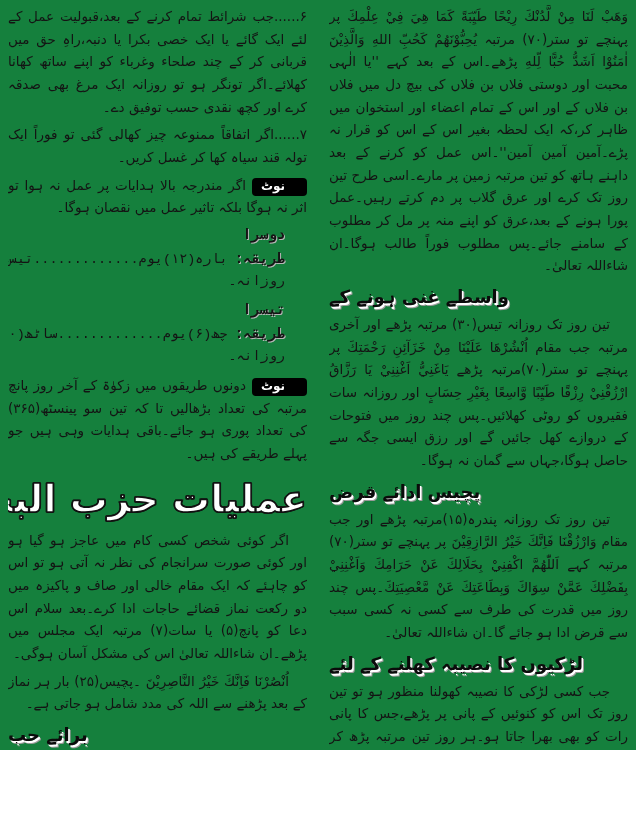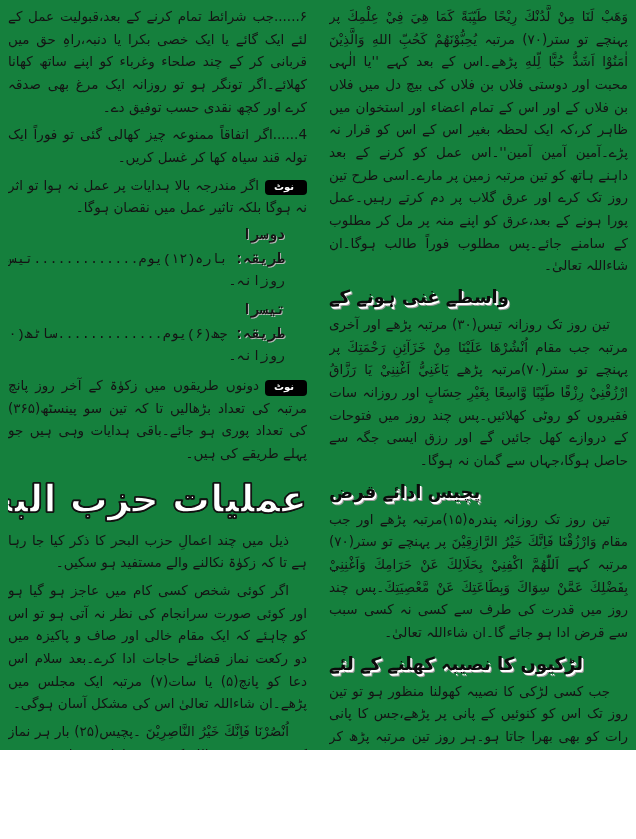--- a/index.html
+++ b/index.html
@@ -35,23 +35,23 @@
     margin: 0 0 5px 0;
   }
   .para.indent { text-indent: 18px; }
   .numbered { text-indent: 0; }
   .note-para { text-indent: 0; }
   .note-badge {
     display: inline-block;
     background: #000000;
     color: #ffffff;
     font-weight: bold;
-    font-size: 10px;
+    font-size: 12px;
     line-height: 1.25;
-    padding: 1px 13px 2px 9px;
+    padding: 1px 22px 2px 9px;
     border-radius: 4px;
     margin-left: 6px;
     vertical-align: baseline;
   }
   .method-line {
     font-size: 13.5px;
     line-height: 1.68;
     margin: 0 0 5px 0;
     padding-right: 22px;
     text-align: right;
@@ -84,27 +84,26 @@
     white-space: nowrap;
   }
 </style>
 </head>
 <body>
 
 <div class="page">
   <div class="cols">
     <section class="col" id="col-right">
         <p class="para numbered">۶......جب شرائط تمام کرنے کے بعد،قبولیت عمل کے لئے ایک گائے یا ایک خصی بکرا یا دنبہ،راہِ حق میں قربانی کر کے چند صلحاء وغرباء کو اپنے ساتھ کھانا کھلائے۔اگر تونگر ہو تو روزانہ ایک مرغ بھی صدقہ کرے اور کچھ نقدی حسب توفیق دے۔</p>
-        <p class="para numbered">4......اگر اتفاقاً ممنوعہ چیز کھالی گئی تو فوراً ایک تولہ قند سیاہ کھا کر غسل کریں۔</p>
+        <p class="para numbered">۷......اگر اتفاقاً ممنوعہ چیز کھالی گئی تو فوراً ایک تولہ قند سیاہ کھا کر غسل کریں۔</p>
         <p class="para note-para"><span class="note-badge">نوٹ</span><span>اگر مندرجہ بالا ہدایات پر عمل نہ ہوا تو اثر نہ ہوگا بلکہ تاثیر عمل میں نقصان ہوگا۔</span></p>
         <p class="method-line"><span class="method-label">دوسرا طریقہ:</span><span>بارہ(۱۲)یوم.............تیس(۳۰)مرتبہ روزانہ۔</span></p>
         <p class="method-line"><span class="method-label">تیسرا طریقہ:</span><span>چھ(۶)یوم.............ساٹھ(۶۰)مرتبہ روزانہ۔</span></p>
         <p class="para note-para"><span class="note-badge">نوٹ</span><span>دونوں طریقوں میں زکوٰۃ کے آخر روز پانچ مرتبہ کی تعداد بڑھالیں تا کہ تین سو پینسٹھ(۳۶۵) کی تعداد پوری ہو جائے۔باقی ہدایات وہی ہیں جو پہلے طریقے کی ہیں۔</span></p>
         <div class="calligraphy">عملیات حزب البحر</div>
-        <p class="para indent">ذیل میں چند اعمالِ حزب البحر کا ذکر کیا جا رہا ہے تا کہ زکوٰۃ نکالنے والے مستفید ہو سکیں۔</p>
         <p class="para indent">اگر کوئی شخص کسی کام میں عاجز ہو گیا ہو اور کوئی صورت سرانجام کی نظر نہ آتی ہو تو اس کو چاہئے کہ ایک مقام خالی اور صاف و پاکیزہ میں دو رکعت نماز قضائے حاجات ادا کرے۔بعد سلام اس دعا کو پانچ(۵) یا سات(۷) مرتبہ ایک مجلس میں پڑھے۔ان شاءاللہ تعالیٰ اس کی مشکل آسان ہوگی۔</p>
         <p class="para indent">اُنْصُرْنَا فَاِنَّكَ خَيْرُ النَّاصِرِيْنَ ۔پچیس(۲۵) بار ہر نماز کے بعد پڑھنے سے اللہ کی مدد شامل ہو جاتی ہے۔</p>
         <h2 class="heading">برائے حب</h2>
       </section>
     <section class="col" id="col-left">
         <p class="para">وَهَبْ لَنَا مِنْ لَّدُنْكَ رِيْحًا طَيِّبَةً كَمَا هِيَ فِيْ عِلْمِكَ پر پہنچے تو ستر(۷۰) مرتبہ يُحِبُّوْنَهُمْ كَحُبِّ اللهِ وَالَّذِيْنَ اٰمَنُوْا اَشَدُّ حُبًّا لِّلهِ پڑھے۔اس کے بعد کہے ''یا الٰہی محبت اور دوستی فلاں بن فلاں کی بیچ دل میں فلاں بن فلاں کے اور اس کے تمام اعضاء اور استخوان میں ظاہر کر،کہ ایک لحظہ بغیر اس کے اس کو قرار نہ پڑے۔آمین آمین آمین''۔اس عمل کو کرنے کے بعد داہنے ہاتھ کو تین مرتبہ زمین پر مارے۔اسی طرح تین روز تک کرے اور عرق گلاب پر دم کرتے رہیں۔عمل پورا ہونے کے بعد،عرق کو اپنے منہ پر مل کر مطلوب کے سامنے جائے۔پس مطلوب فوراً طالب ہوگا۔ان شاءاللہ تعالیٰ۔</p>
         <h2 class="heading">واسطے غنی ہونے کے</h2>
         <p class="para indent">تین روز تک روزانہ تیس(۳۰) مرتبہ پڑھے اور آخری مرتبہ جب مقام اُنْشُرْهَا عَلَيْنَا مِنْ خَزَآئِنِ رَحْمَتِكَ پر پہنچے تو ستر(۷۰)مرتبہ پڑھے يَاغَنِيُّ اَغْنِنِيْ يَا رَزَّاقُ ارْزُقْنِيْ رِزْقًا طَيِّبًا وَّاسِعًا بِغَيْرِ حِسَابٍ اور روزانہ سات فقیروں کو روٹی کھلائیں۔پس چند روز میں فتوحات کے دروازے کھل جائیں گے اور رزق ایسی جگہ سے حاصل ہوگا،جہاں سے گمان نہ ہوگا۔</p>
         <h2 class="heading">پچیس ادائے قرض</h2>
         <p class="para indent">تین روز تک روزانہ پندرہ(۱۵)مرتبہ پڑھے اور جب مقام وَارْزُقْنَا فَاِنَّكَ خَيْرُ الرَّازِقِيْنَ پر پہنچے تو ستر(۷۰) مرتبہ کہے اَللّٰهُمَّ اكْفِنِيْ بِحَلَالِكَ عَنْ حَرَامِكَ وَاَغْنِنِيْ بِفَضْلِكَ عَمَّنْ سِوَاكَ وَبِطَاعَتِكَ عَنْ مَّعْصِيَتِكَ۔پس چند روز میں قدرت کی طرف سے کسی نہ کسی سبب سے قرض ادا ہو جائے گا۔ان شاءاللہ تعالیٰ۔</p>

